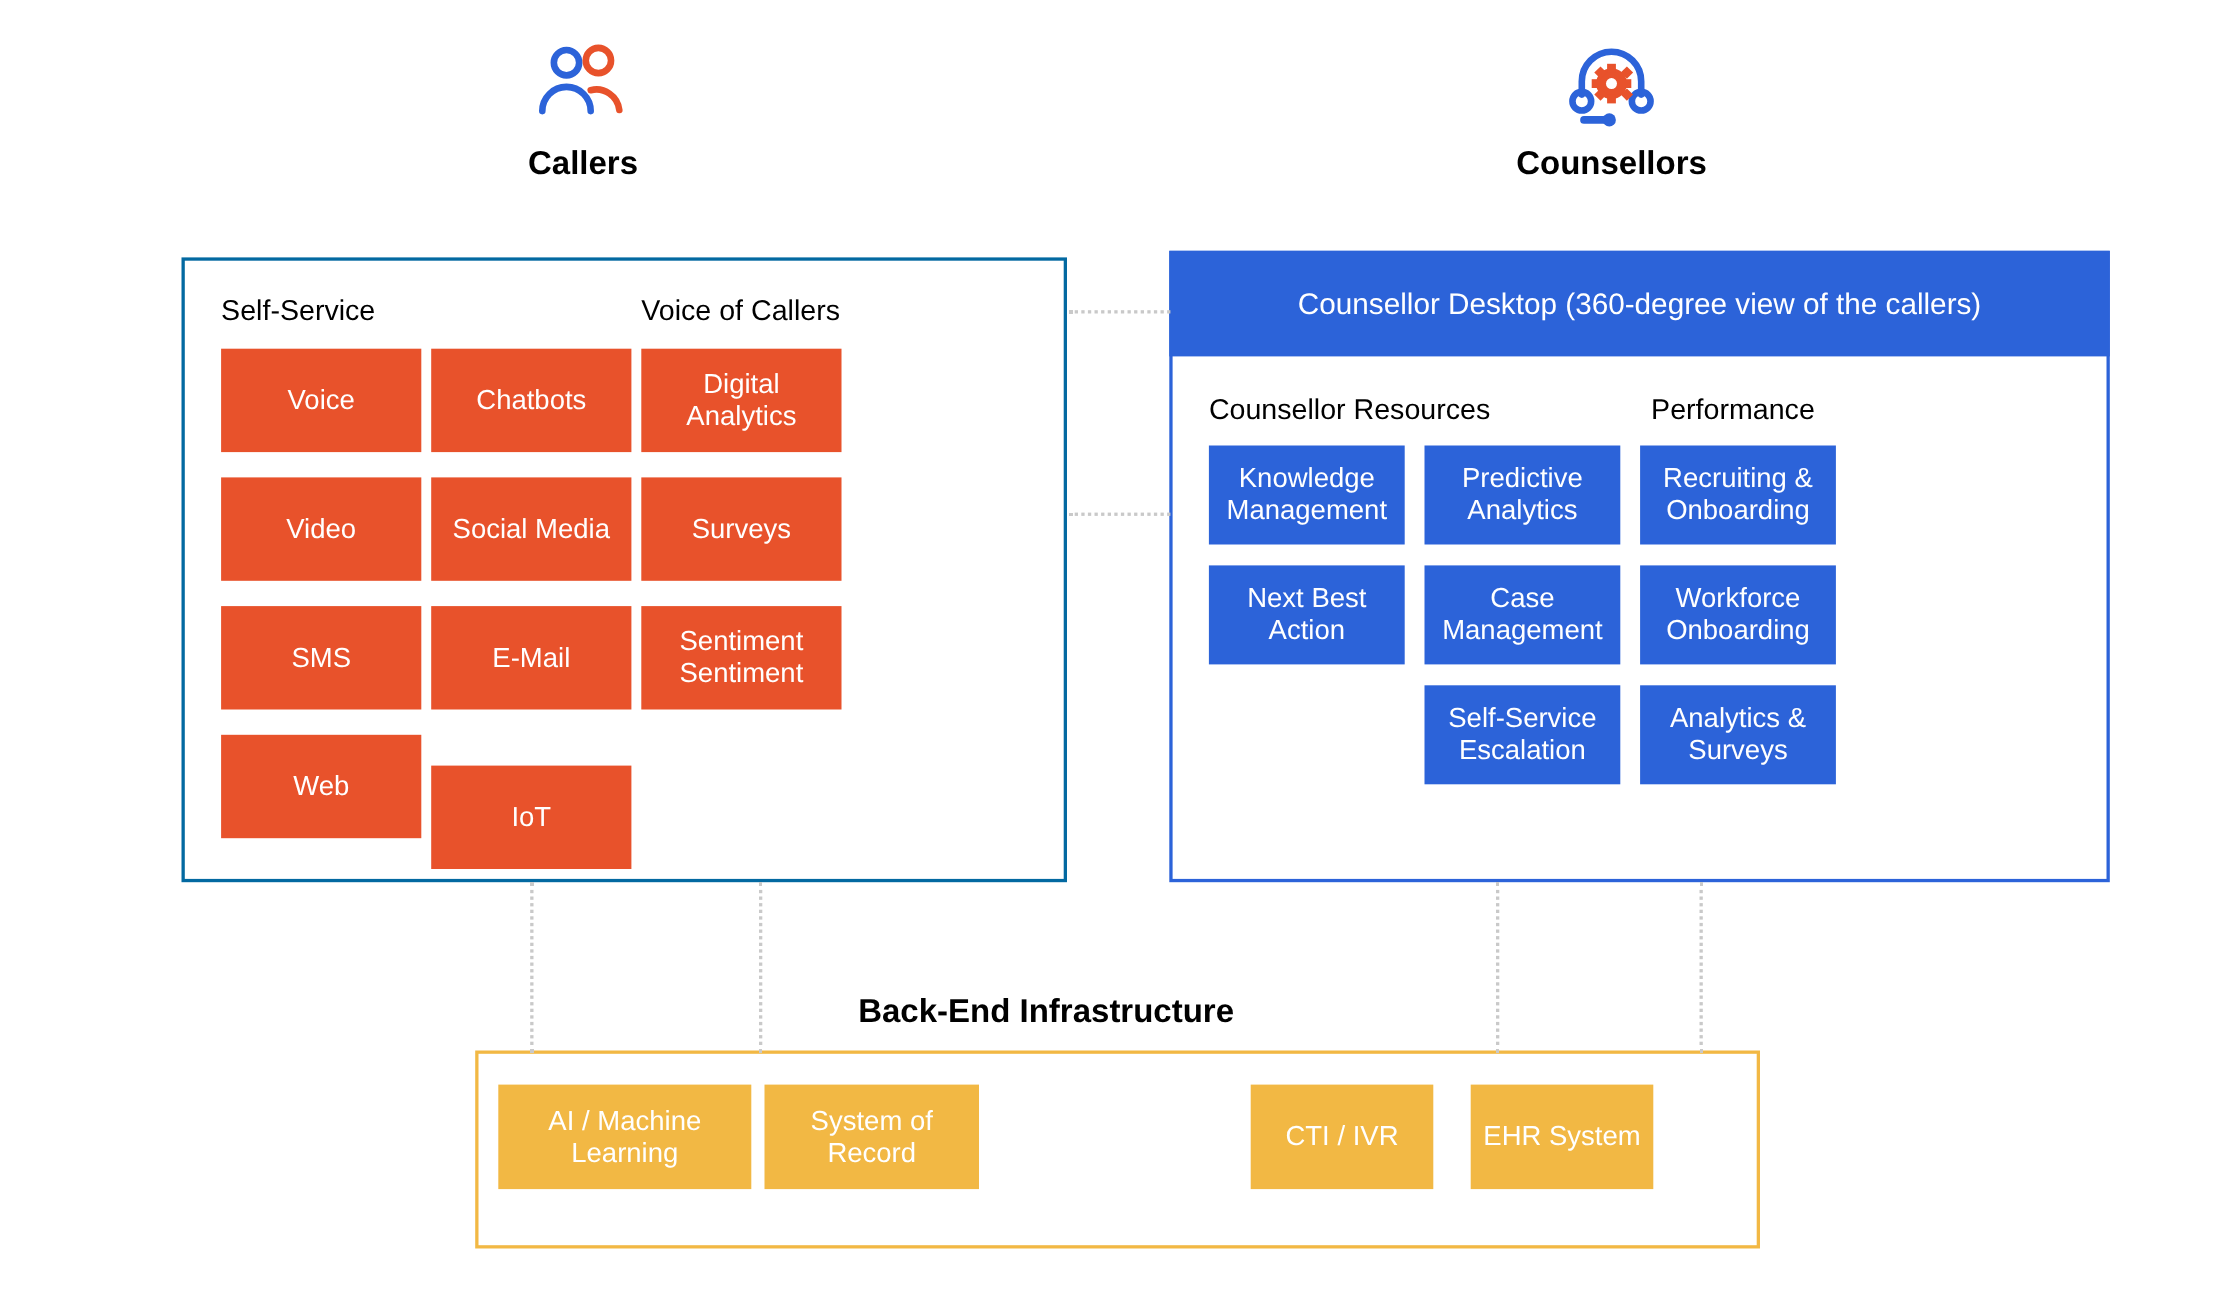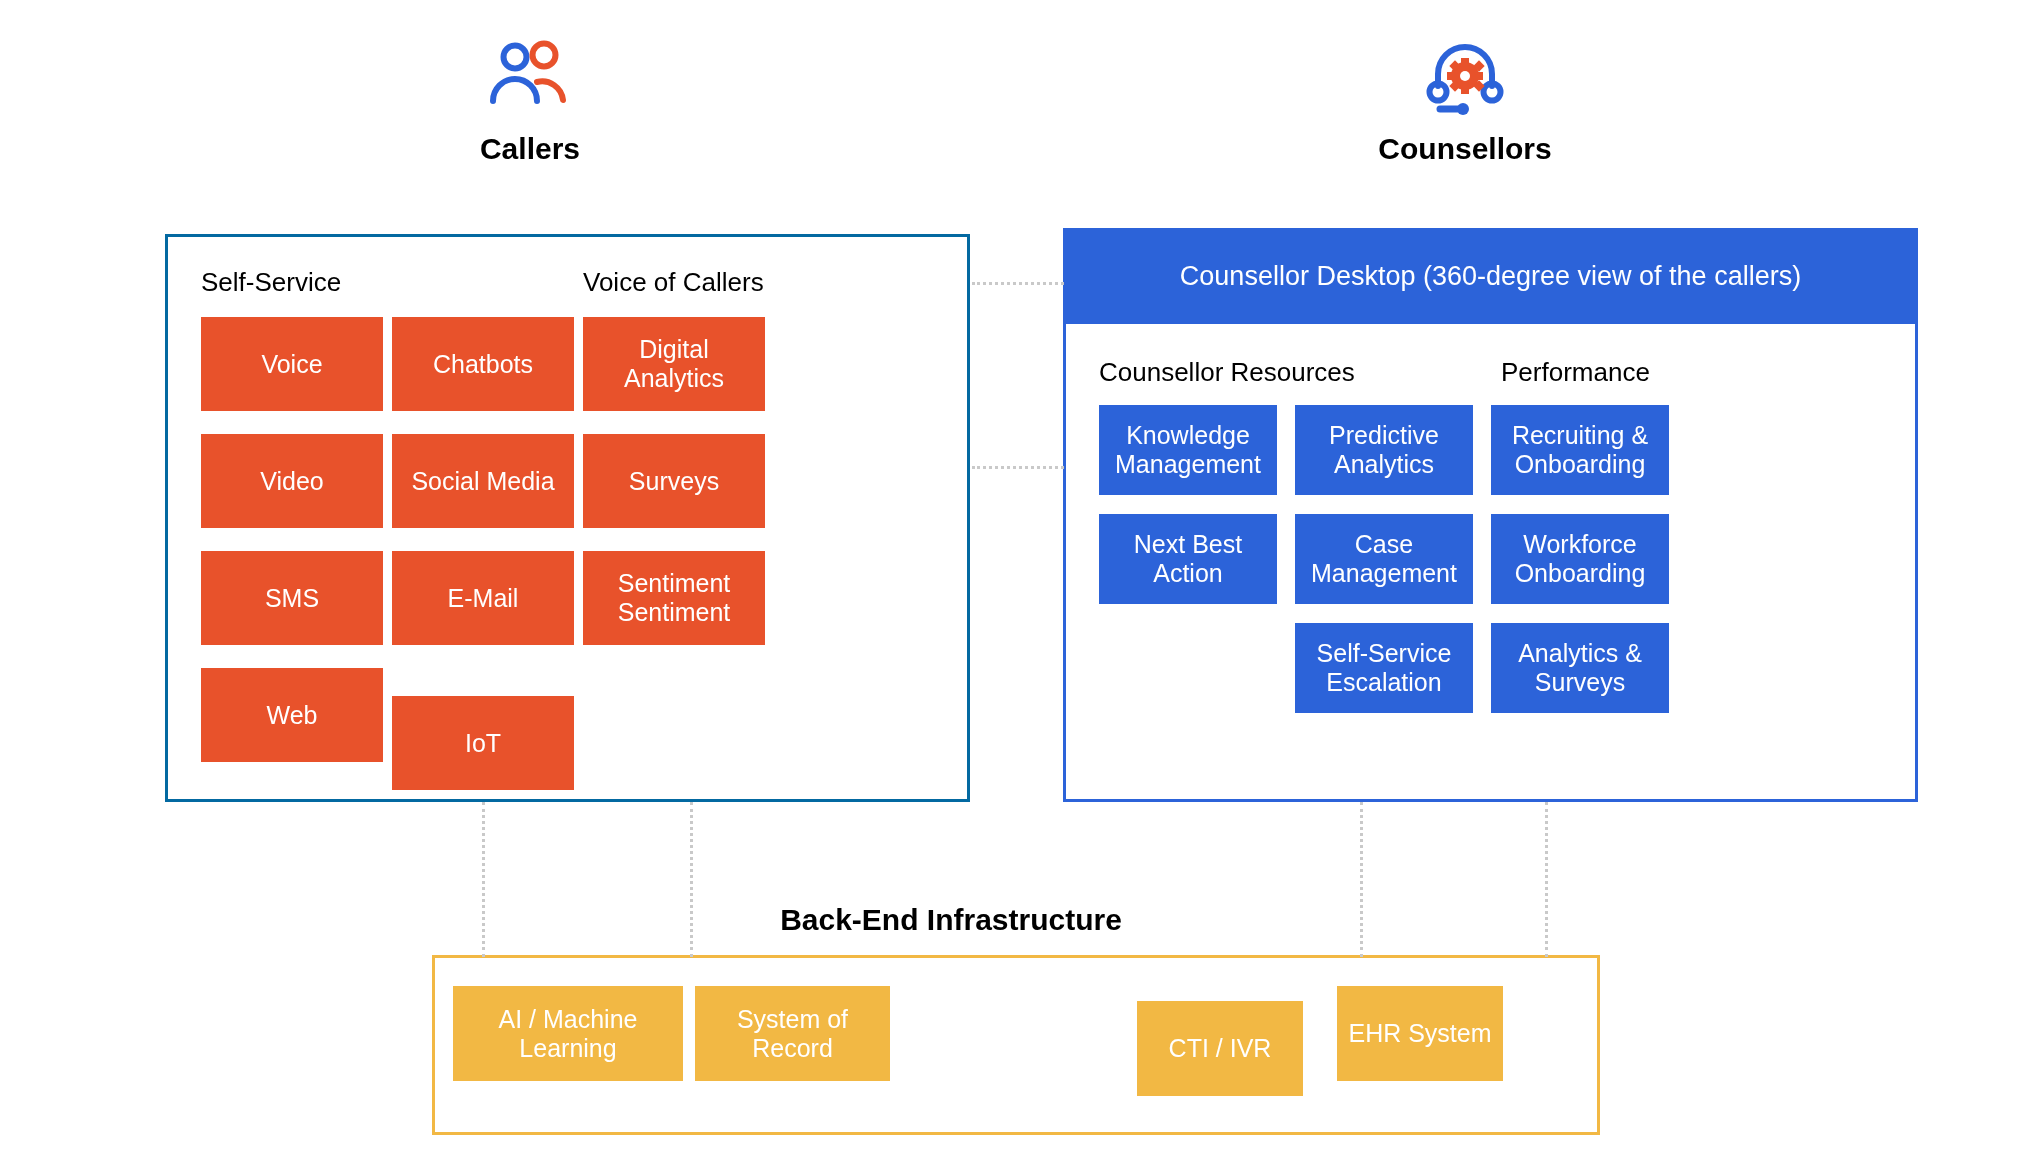--- a/index.html
+++ b/index.html
@@ -198,21 +198,21 @@
   <span>Counsellor Desktop (360-degree view of the callers)</span>
 </div>
 
 <div id="backend-title">
   <span id="backend-title-inner">Back-End Infrastructure</span>
 </div>
 
 <div class="panel" id="backend-panel">
   <div class="tile yellow" style="left:18px;  top:28px; width:230px; height:95px;">AI / Machine Learning</div>
   <div class="tile yellow" style="left:260px; top:28px; width:195px; height:95px;">System of Record</div>
-  <div class="tile yellow" style="left:702px; top:28px; width:166px; height:95px;margin-top:15px;">CTI / IVR</div>
+  <div class="tile yellow" style="left:702px; top:28px; width:166px; height:95px;">CTI / IVR</div>
   <div class="tile yellow" style="left:902px; top:28px; width:166px; height:95px;">EHR System</div>
 </div>
 
 <div class="dot-h" style="left:972px; top:282px;  width:92px;"></div>
 <div class="dot-h" style="left:972px; top:466px;  width:92px;"></div>
 
 <div class="dot-v" style="left:482px;  top:802px; height:155px;"></div>
 <div class="dot-v" style="left:690px;  top:802px; height:155px;"></div>
 <div class="dot-v" style="left:1360px; top:802px; height:155px;"></div>
 <div class="dot-v" style="left:1545px; top:802px; height:155px;"></div>

